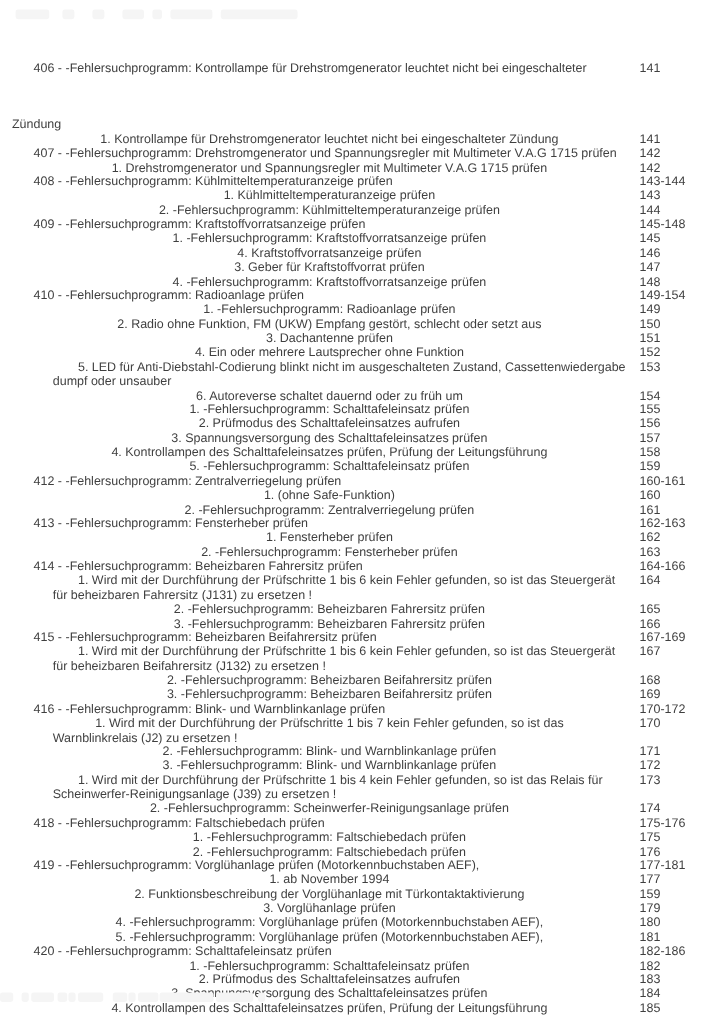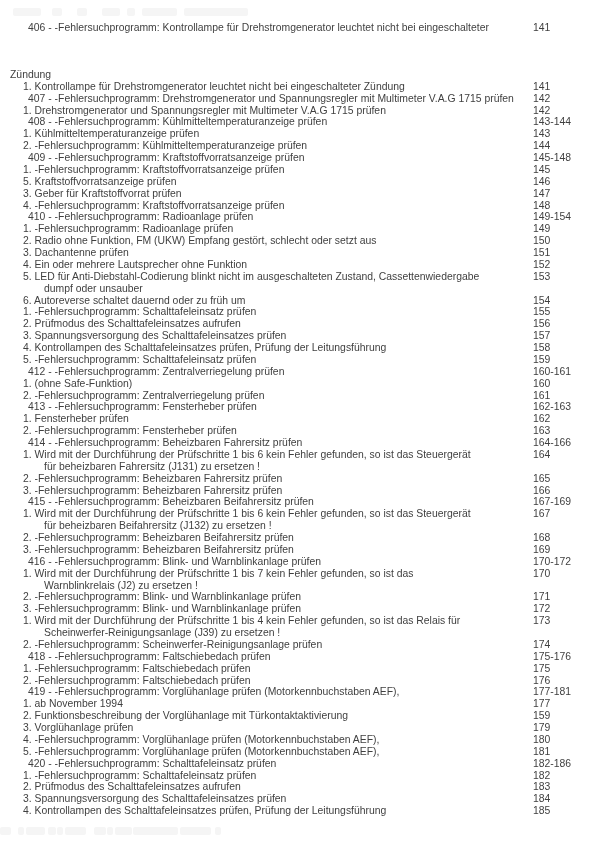--- a/index.html
+++ b/index.html
@@ -12,32 +12,32 @@
     overflow: hidden;
   }
   .ghost {
     position: absolute;
     background: #f5f5f5;
     border-radius: 2px;
     height: 8px;
   }
   .toc {
     position: absolute;
-    left: 0; top: 22px;
+    left: 0; top: 52px;
     width: 484px;
     font-size: 10.4px;
     line-height: 11.88px;
   }
   .row {
     position: relative;
     height: 11.88px;
     white-space: nowrap;
   }
   .row.main      { padding-left: 28px; }
-  .row.sub       { padding-left: 23px; }
+  .row.sub       { padding-left: 65px; text-align: center; }
   .row.wrap-main { padding-left: 10px; margin-top: 35px; }
   .row.wrap-sub  { padding-left: 44px; }
   .pg {
     position: absolute;
     left: 533px; top: 0;
   }
 </style>
 </head>
 <body>
 
@@ -55,21 +55,21 @@
     <div class="row main"><span class="txt">406 - -Fehlersuchprogramm: Kontrollampe für Drehstromgenerator leuchtet nicht bei eingeschalteter</span><span class="pg">141</span></div>
     <div class="row wrap-main"><span class="txt">Zündung</span></div>
     <div class="row sub"><span class="txt">1. Kontrollampe für Drehstromgenerator leuchtet nicht bei eingeschalteter Zündung</span><span class="pg">141</span></div>
     <div class="row main"><span class="txt">407 - -Fehlersuchprogramm: Drehstromgenerator und Spannungsregler mit Multimeter V.A.G 1715 prüfen</span><span class="pg">142</span></div>
     <div class="row sub"><span class="txt">1. Drehstromgenerator und Spannungsregler mit Multimeter V.A.G 1715 prüfen</span><span class="pg">142</span></div>
     <div class="row main"><span class="txt">408 - -Fehlersuchprogramm: Kühlmitteltemperaturanzeige prüfen</span><span class="pg">143-144</span></div>
     <div class="row sub"><span class="txt">1. Kühlmitteltemperaturanzeige prüfen</span><span class="pg">143</span></div>
     <div class="row sub"><span class="txt">2. -Fehlersuchprogramm: Kühlmitteltemperaturanzeige prüfen</span><span class="pg">144</span></div>
     <div class="row main"><span class="txt">409 - -Fehlersuchprogramm: Kraftstoffvorratsanzeige prüfen</span><span class="pg">145-148</span></div>
     <div class="row sub"><span class="txt">1. -Fehlersuchprogramm: Kraftstoffvorratsanzeige prüfen</span><span class="pg">145</span></div>
-    <div class="row sub"><span class="txt">5. Kraftstoffvorratsanzeige prüfen</span><span class="pg">146</span></div>
+    <div class="row sub"><span class="txt">4. Kraftstoffvorratsanzeige prüfen</span><span class="pg">146</span></div>
     <div class="row sub"><span class="txt">3. Geber für Kraftstoffvorrat prüfen</span><span class="pg">147</span></div>
     <div class="row sub"><span class="txt">4. -Fehlersuchprogramm: Kraftstoffvorratsanzeige prüfen</span><span class="pg">148</span></div>
     <div class="row main"><span class="txt">410 - -Fehlersuchprogramm: Radioanlage prüfen</span><span class="pg">149-154</span></div>
     <div class="row sub"><span class="txt">1. -Fehlersuchprogramm: Radioanlage prüfen</span><span class="pg">149</span></div>
     <div class="row sub"><span class="txt">2. Radio ohne Funktion, FM (UKW) Empfang gestört, schlecht oder setzt aus</span><span class="pg">150</span></div>
     <div class="row sub"><span class="txt">3. Dachantenne prüfen</span><span class="pg">151</span></div>
     <div class="row sub"><span class="txt">4. Ein oder mehrere Lautsprecher ohne Funktion</span><span class="pg">152</span></div>
     <div class="row sub"><span class="txt">5. LED für Anti-Diebstahl-Codierung blinkt nicht im ausgeschalteten Zustand, Cassettenwiedergabe</span><span class="pg">153</span></div>
     <div class="row wrap-sub"><span class="txt">dumpf oder unsauber</span></div>
     <div class="row sub"><span class="txt">6. Autoreverse schaltet dauernd oder zu früh um</span><span class="pg">154</span></div>

